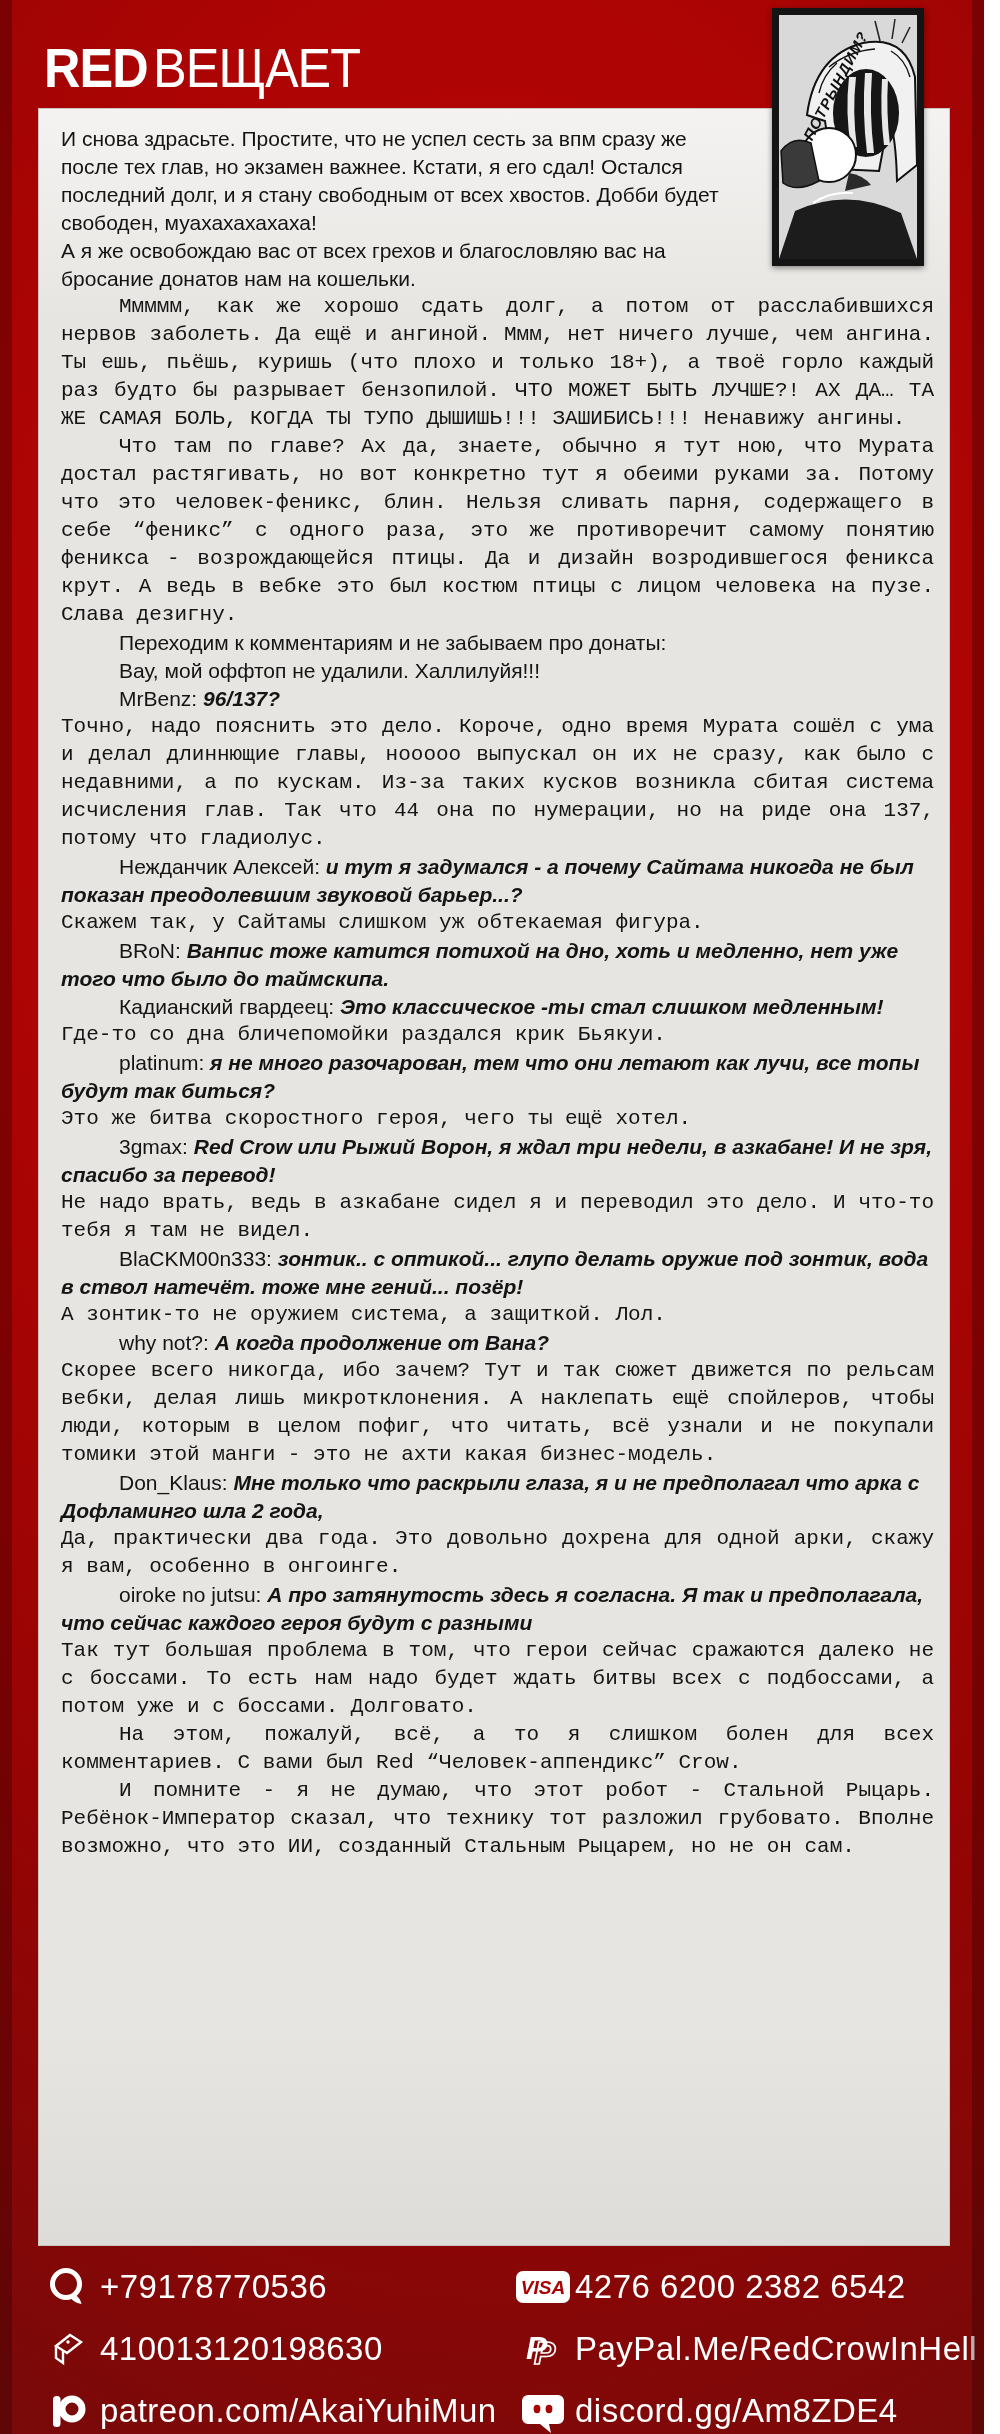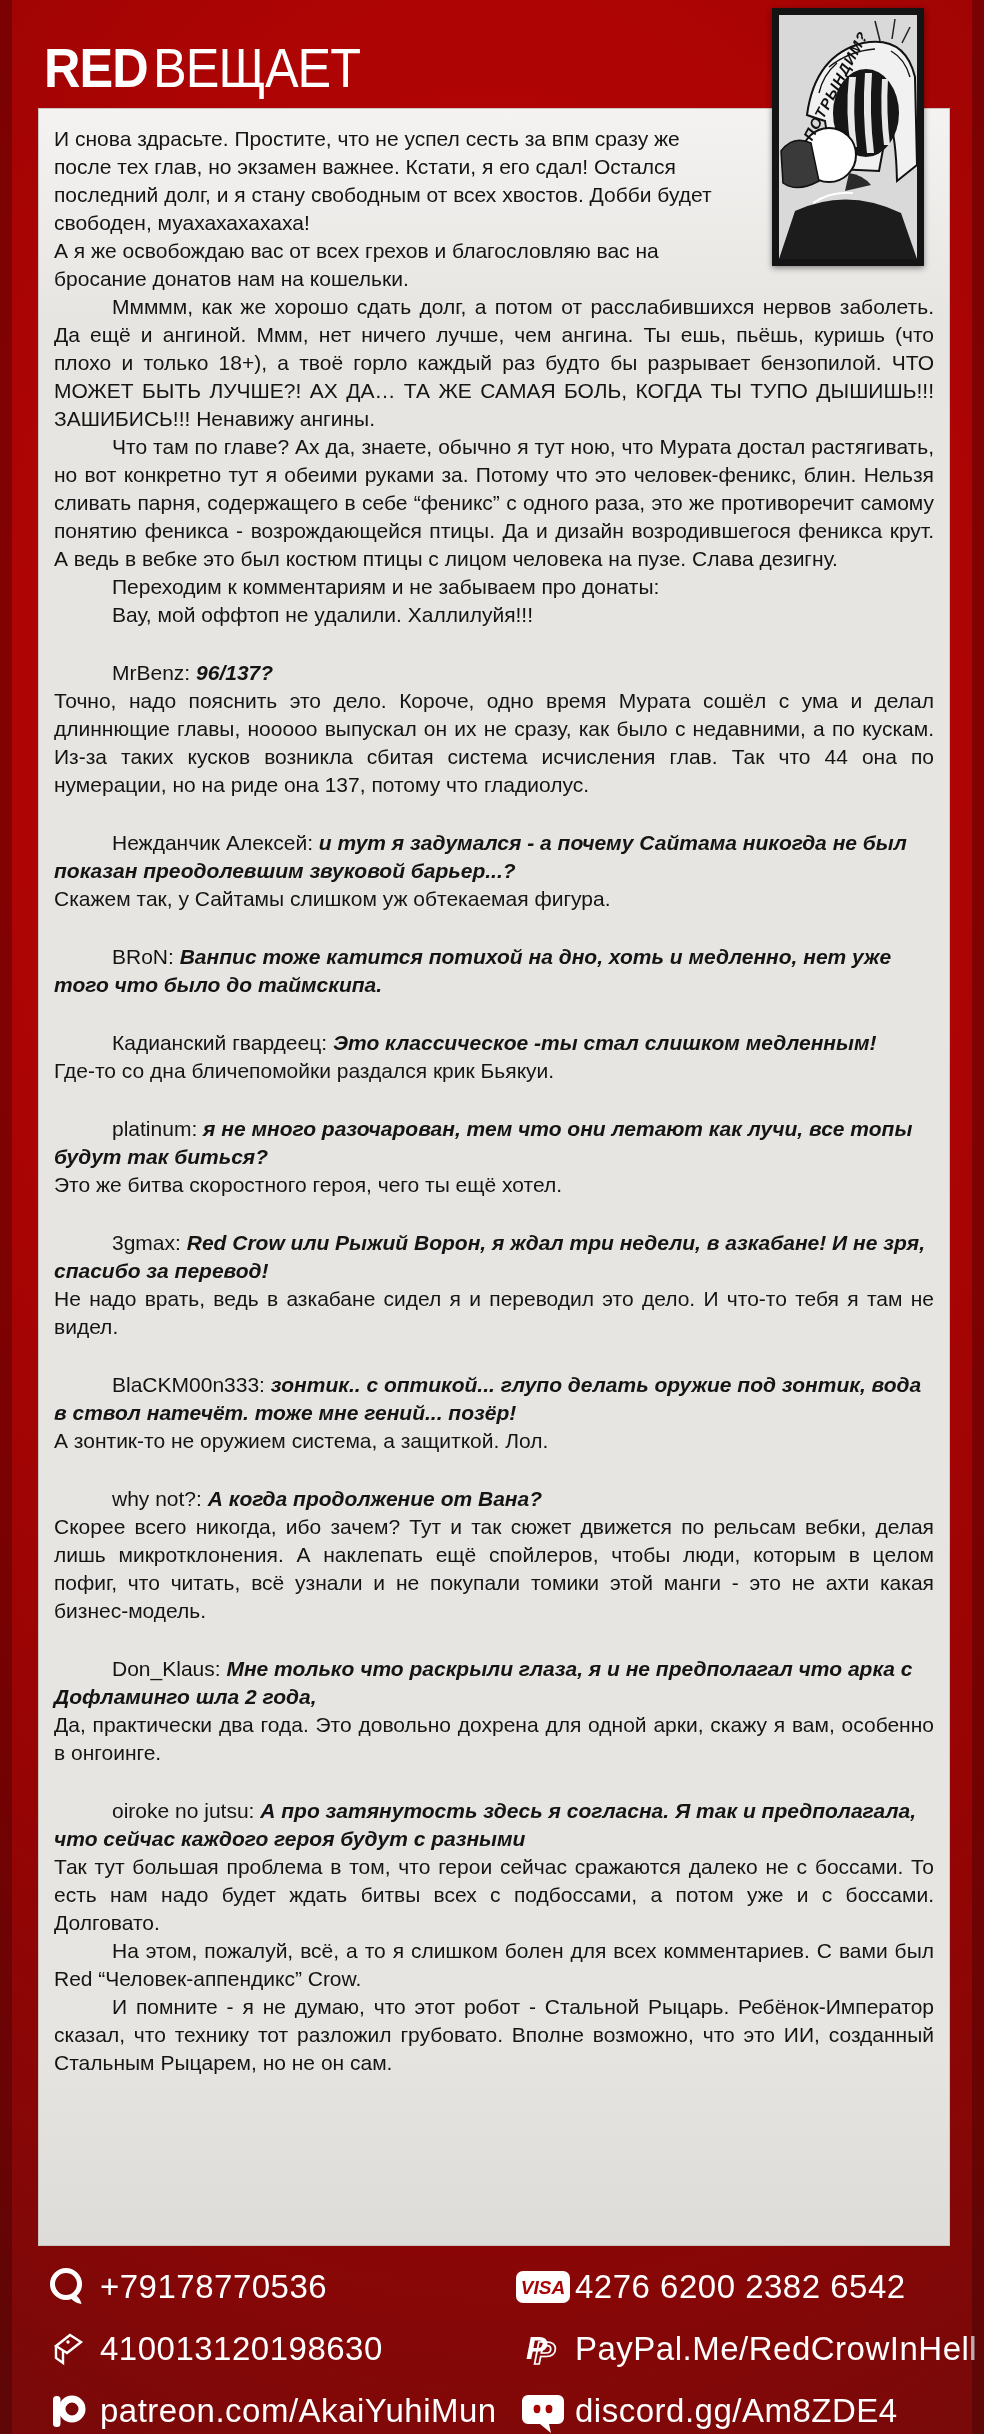--- a/index.html
+++ b/index.html
@@ -14,28 +14,28 @@
   .header { padding:40px 0 0 44px; height:68px; }
   .title { color:#fff; font-size:56px; line-height:1; letter-spacing:-1px;
            transform:scaleX(.9); transform-origin:left center; white-space:nowrap; }
   .title .t-bold { font-weight:900; }
   .title .t-reg  { font-weight:400; margin-left:6px; }
 
   .panel {
     position:absolute; left:38px; right:34px; top:108px; height:2138px; overflow:hidden;
     background:linear-gradient(#f4f3f1, #e6e5e2 10%, #e6e5e2 90%, #dddcd9);
     border:1px solid #c9c6c2; box-sizing:border-box;
-    padding:16px 15px 10px 15px; color:#141414;
+    padding:16px 15px 10px 22px; color:#141414;
     font-size:21px; line-height:28px;
   }
   .panel p { margin:0; }
   .ind  { text-indent:58px; }
-  .just { text-align:justify; }
+  .just { text-align:justify;font-family:Liberation Mono, monospace; }
   .sp   { margin-top:28px; }
-  .comment { margin-top:30px; }
+  .comment { }
   .comment .q { font-weight:bold; font-style:italic; }
   .comment .q .author { font-weight:normal; font-style:normal; }
   .float-sp { float:right; width:196px; height:166px; }
 
   .comic {
     position:absolute; left:772px; top:8px; width:152px; height:258px;
     background:#141414; padding:7px; box-sizing:border-box; z-index:6;
     box-shadow:0 2px 6px rgba(0,0,0,.45);
   }
   .comic-inner { position:relative; width:100%; height:100%; background:#d9d9d9; overflow:hidden; }

